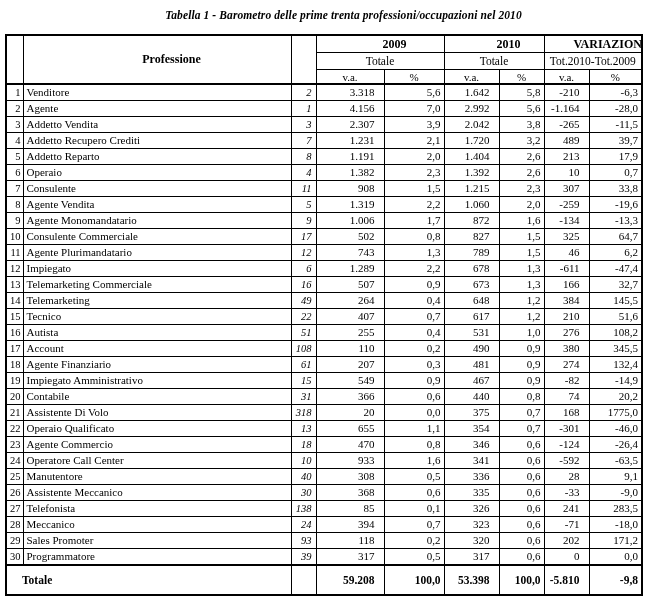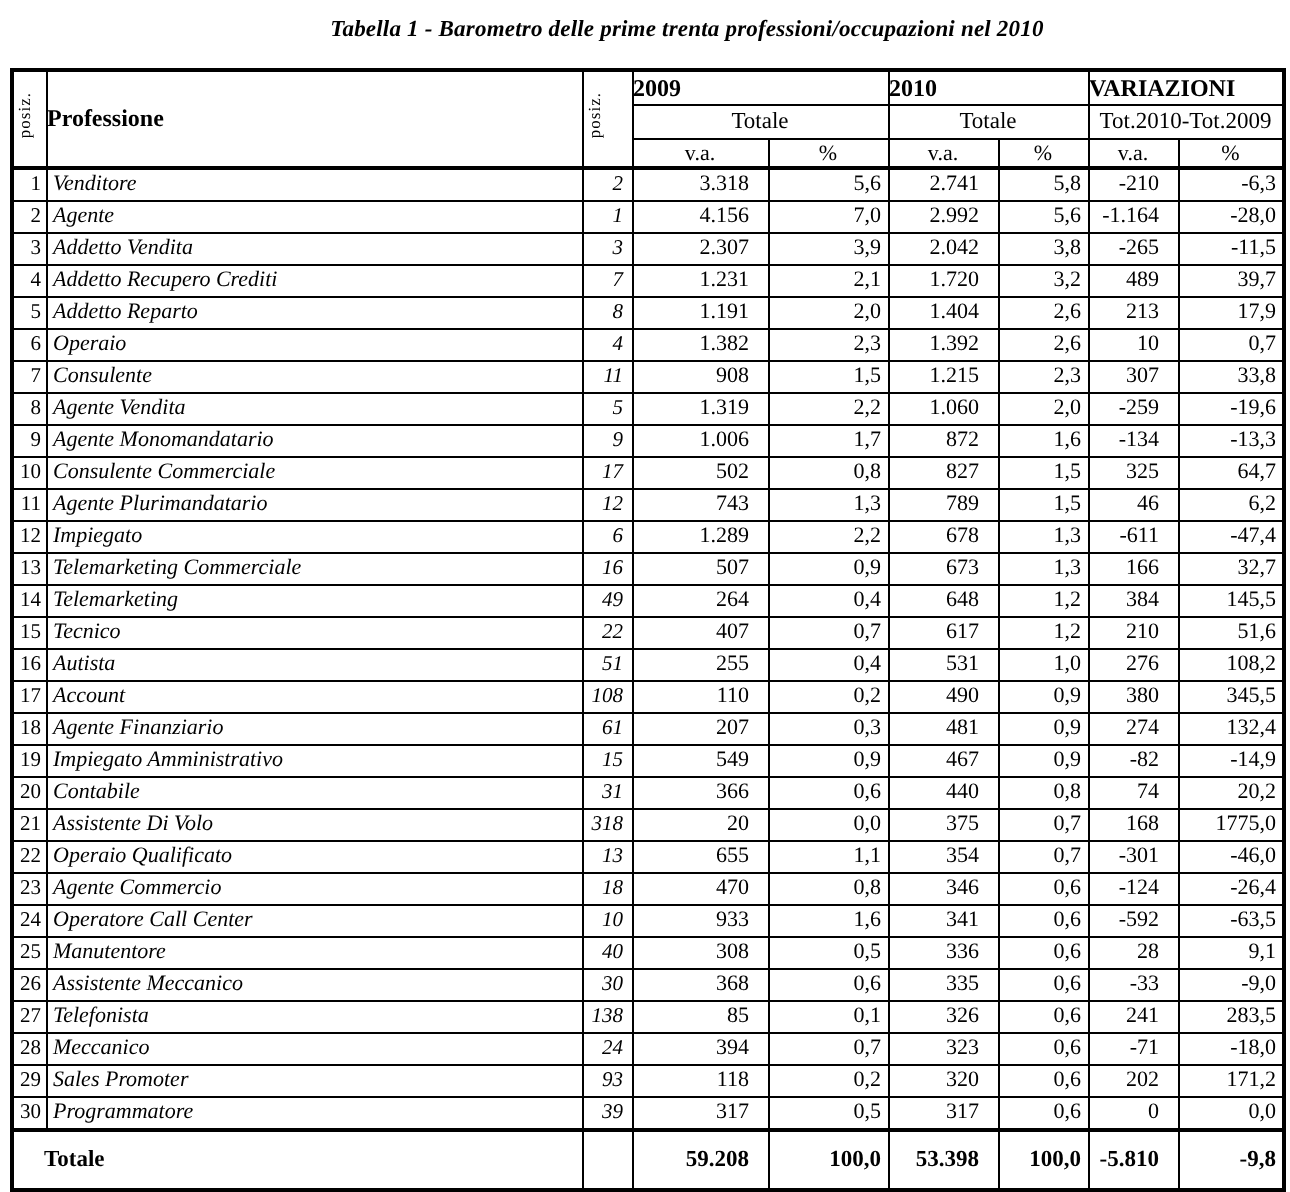--- a/index.html
+++ b/index.html
@@ -14,33 +14,33 @@
   }
   table{
     border-collapse:collapse;table-layout:fixed;
     width:636px;margin:13px 0 0 5px;
     border:2px solid #000;
   }
   th,td{
     border:1px solid #000;overflow:hidden;white-space:nowrap;
     font-weight:normal;padding:0;
   }
-  thead tr.group-row th{height:16px;font-weight:bold;font-size:12px;text-align:left;}
+  thead tr.group-row th{height:16px;font-weight:bold;font-size:12px;text-align:center;padding-left:29px;}
   thead tr.sub-row th{height:16px;font-size:11.5px;text-align:center;}
   thead tr.unit-row th{height:13px;font-size:11px;text-align:center;margin-top:33px;}
   thead{border-bottom:2px solid #000;}
   th.rot{text-align:center;vertical-align:middle;}
   th.rot span{
     display:inline-block;writing-mode:vertical-rl;transform:rotate(180deg);
     font-size:8.5px;font-weight:normal;letter-spacing:0.5px;
   }
   th.prof-head{font-size:13px;font-weight:normal;text-align:center;vertical-align:middle;}
   tbody td{height:15px;line-height:15px;font-size:11px;}
   td.pos1{text-align:right;padding-right:2px;font-size:10.5px;}
-  td.prof{text-align:left;padding-left:3px;font-style:italic;}
+  td.prof{text-align:left;padding-left:3px;}
   td.pos2{text-align:right;padding-right:4px;font-style:italic;font-size:10.5px;}
   td.num{text-align:right;padding-right:9px;}
   td.pct{text-align:right;padding-right:3px;}
   tr.total-row{border-top:2px solid #000;}
   tr.total-row td{height:28px;font-weight:bold;font-size:11.5px;}
   td.total-label{text-align:left;padding-left:15px;}
 </style>
 </head>
 <body>
 
@@ -82,21 +82,21 @@
         <th>%</th>
       </tr>
     </thead>
     <tbody id="rows">
         <tr>
           <td class="pos1">1</td>
           <td class="prof">Venditore</td>
           <td class="pos2">2</td>
           <td class="num">3.318</td>
           <td class="pct">5,6</td>
-          <td class="num">2.741</td>
+          <td class="num">1.642</td>
           <td class="pct">5,8</td>
           <td class="num">-210</td>
           <td class="pct">-6,3</td>
         </tr>
         <tr>
           <td class="pos1">2</td>
           <td class="prof">Agente</td>
           <td class="pos2">1</td>
           <td class="num">4.156</td>
           <td class="pct">7,0</td>

